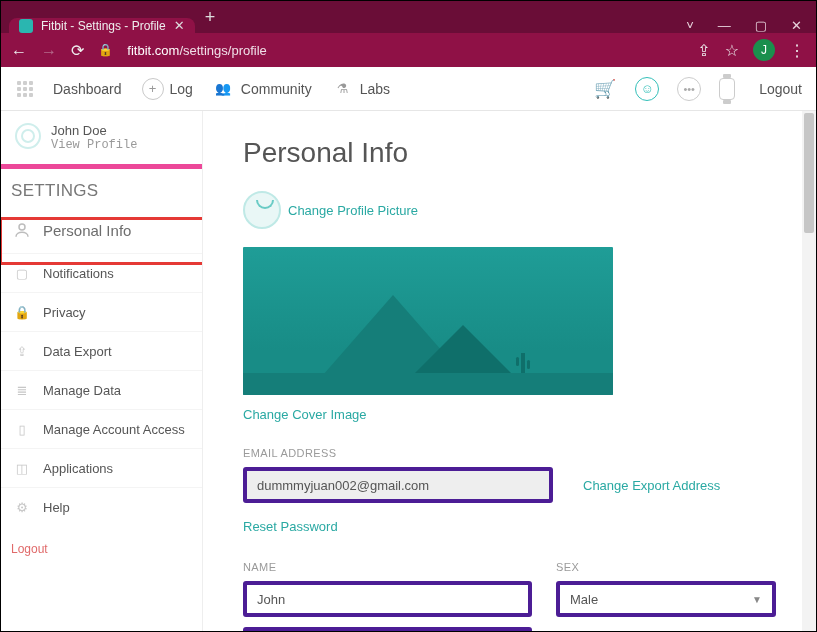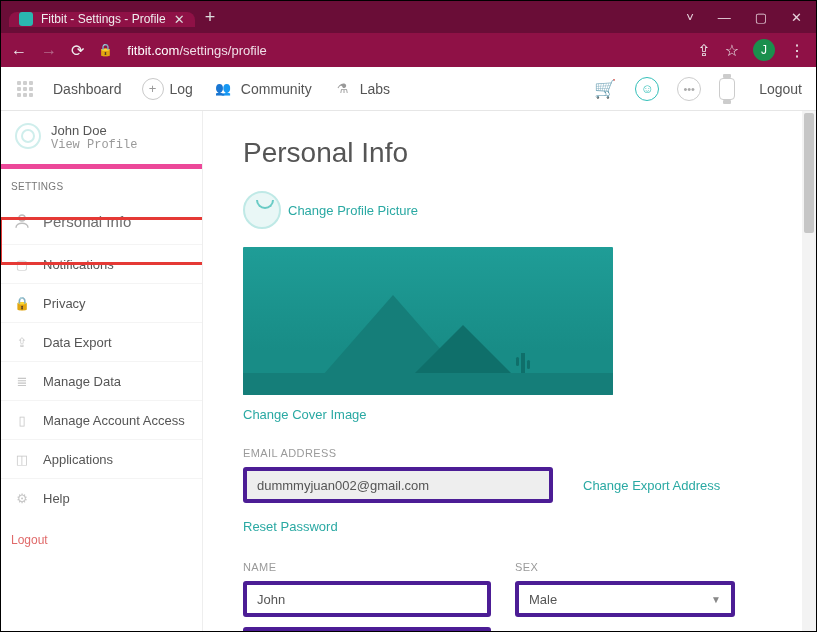--- a/index.html
+++ b/index.html
@@ -1,18 +1,18 @@
 <!DOCTYPE html>
 <html><head>
 <meta charset="utf-8">
 <style>
   * { box-sizing: border-box; margin: 0; padding: 0; font-family: -apple-system, "Segoe UI", Helvetica, Arial, sans-serif; }
   body { width: 817px; height: 632px; overflow: hidden; background: #fff; border:1px solid #000;}
   
-  .titlebar { height: 32px; background: #6a0d37; display:flex; align-items:center; }
+  .titlebar { height: 32px; background: #6a0d37; display:flex; align-items:flex-end; }
   .tab { display:flex; align-items:center; background:#8f1146; margin:4px 0 0 8px; border-radius:8px 8px 0 0; padding:0 10px; color:#eee; font-size:12px; gap:8px; min-width:180px;}
   .tab .favicon{ width:14px; height:14px; background:#2ab6b0; border-radius:3px;}
   .tab .close{ color:#ddd; font-size:13px;}
   .newtab { color:#ddd; align-self:center; margin-left:10px; font-size:18px;}
   .win-controls{ margin-left:auto; display:flex; align-items:center; color:#e8d4dd; gap:24px; padding:0 14px; font-size:13px;}
   .addrbar { height:34px; background:#8f1146; display:flex; align-items:center; padding:0 10px; gap:14px; color:#eee;}
   .nav-arrow{ font-size:16px; color:#eee;}
   .nav-arrow.dim{ opacity:.4;}
   .lock{ font-size:12px;}
   .url{ font-size:13px; color:#f0e0e8; flex:1;}
@@ -36,21 +36,21 @@
   .watch-ico:before{top:-5px;} .watch-ico:after{bottom:-5px;}
   .cart-ico{ font-size:18px; color:#b8b8b8;}
   
   .app{ display:flex; height:calc(632px - 32px - 34px - 44px - 2px);}
   .sidebar{ width:202px; border-right:1px solid #eee; background:#fff; overflow:hidden;}
   .user-row{ display:flex; gap:10px; padding:12px 14px; border-bottom:5px solid #ec4899; align-items:flex-start;}
   .user-av{ width:26px; height:26px; border-radius:50%; border:2px solid #cfeeec; position:relative;}
   .user-av:after{content:"";position:absolute;inset:4px;border:2px solid #cfeeec;border-radius:50%;}
   .user-name{ font-size:13px; color:#555;}
   .user-sub{ font-size:12px; color:#999;font-family:Liberation Mono, monospace;}
-  .side-label{ font-size:10px; color:#777; letter-spacing:.3px; padding:12px 10px 6px;}
+  .side-label{ font-size:17px; color:#777; letter-spacing:.3px; padding:12px 10px 6px;}
   .side-item{ display:flex; align-items:center; gap:12px; padding:10px 12px; font-size:13px; color:#555; border-top:1px solid #f4f4f4;}
   .side-item.first{ border-top:none;}
   .side-ico{ width:18px; height:18px; display:flex; align-items:center; justify-content:center; color:#c7c7c7;}
   .side-item.active{ color:#6d6d6d; font-size:15px; padding:14px 12px;}
   .highlight{ position:absolute; border:3px solid #e53935; pointer-events:none;}
   .logout{ color:#e06a6a; font-size:12px; padding:16px 10px;}
   
   .content{ flex:1; position:relative; overflow:hidden;}
   .content-inner{ padding:26px 40px; height:100%; overflow-y:auto;}
   h1.page-title{ font-size:28px; font-weight:400; color:#555; margin-bottom:22px;}
@@ -63,21 +63,21 @@
   .cover svg{position:absolute; bottom:20px; left:60px;}
   .cover .cactus{position:absolute; bottom:22px; left:278px; width:4px; height:20px; background:#0f6f6a;}
   .cover .cactus:before,.cover .cactus:after{content:"";position:absolute;width:3px;height:9px;background:#0f6f6a;border-radius:2px;}
   .cover .cactus:before{left:-5px;top:4px;} .cover .cactus:after{right:-5px;top:7px;}
   .cover-link{ margin:10px 0 24px;}
   .field-label{ font-size:11px; letter-spacing:.4px; color:#9a9a9a; margin-bottom:8px;}
   .row{ display:flex; gap:30px; align-items:center;}
   .col{ display:flex; flex-direction:column;}
   input.text, .select{ height:36px; border:4px solid #4c1d95; border-radius:3px; padding:0 10px; font-size:13px; color:#555; background:#fff;}
   input.readonly{ background:#eeeeee; color:#555; width:310px;}
-  .name-input{ width:248px; margin-bottom:10px;}
+  .name-input{ width:289px; margin-bottom:10px;}
   .select{ width:220px; display:flex; align-items:center; justify-content:space-between;}
   .select .caret{ color:#888; font-size:10px;}
   .reset-row{ margin:14px 0 26px;}
   .two-col{ display:flex; gap:24px;}
   .scroll-track{ position:absolute; right:0; top:0; bottom:0; width:14px; background:#f3f3f3;}
   .scroll-thumb{ position:absolute; right:2px; top:2px; width:10px; height:120px; background:#c6c6c6; border-radius:2px;}
   .sidebar-wrap{ position:relative;}
 </style>
 </head>
 <body>

